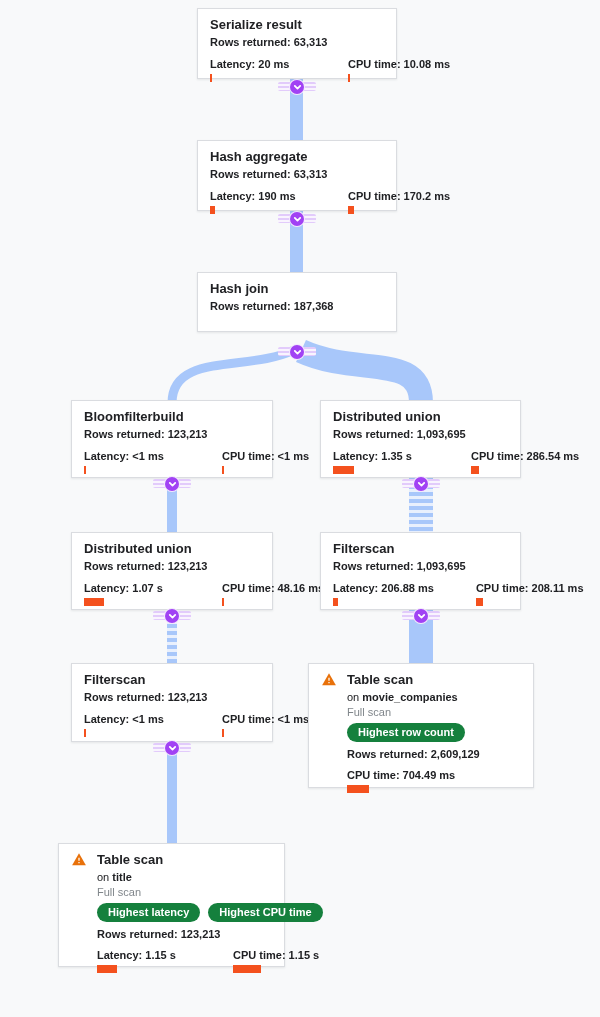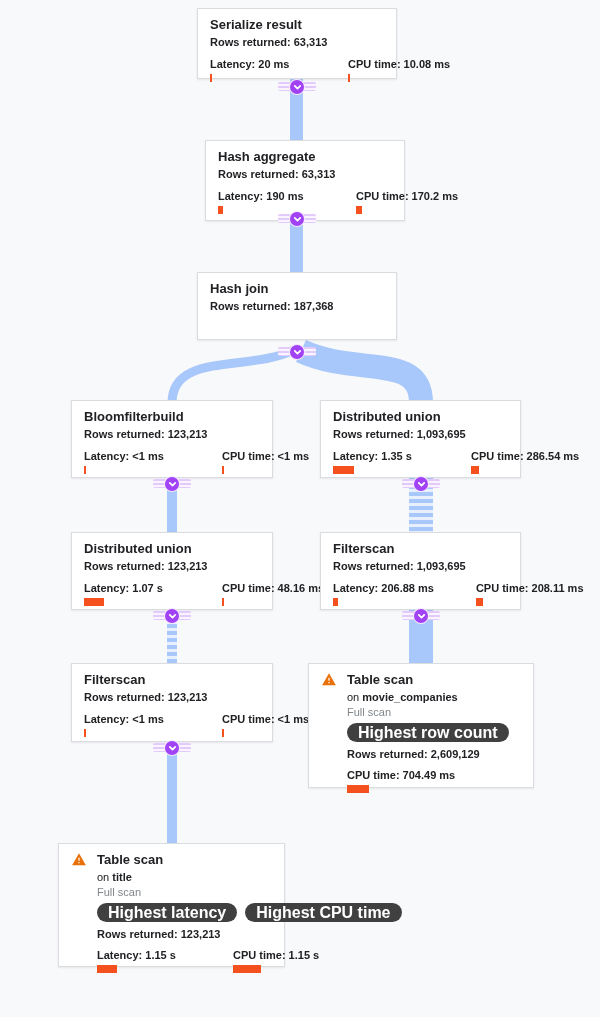--- a/index.html
+++ b/index.html
@@ -24,21 +24,21 @@
   .bar{height:8px;margin-top:4px;background:#f4511e;}
   
   .big-head{display:flex;align-items:flex-start;}
   .warn{flex:0 0 16px;margin-right:10px;margin-top:0;}
   .big-body{margin-left:26px;}
   .on-line{font-size:11px;line-height:14px;color:#202124;margin-top:2px;}
   .on-line .tname{font-weight:bold;}
   .scan-type{font-size:11px;line-height:14px;color:#80868b;margin-top:1px;}
   .badges{display:flex;gap:8px;margin-top:4px;}
   .badge{
-    background:#404040;color:#ffffff;font-size:16px;line-height:13px;font-weight:bold;
+    background:#15803d;color:#ffffff;font-size:11px;line-height:13px;font-weight:bold;
     padding:3px 11px;border-radius:10px;white-space:nowrap;
   }
   .big .rows{margin-top:6px;}
   
   .band{position:absolute;z-index:1;background:#a8c7fa;}
   .band.striped{
     background:repeating-linear-gradient(to bottom,#a8c7fa 0 4px,#e9f0fd 4px 7px);
   }
   svg.branch{position:absolute;left:0;top:0;z-index:1;pointer-events:none;}
   
@@ -126,36 +126,36 @@
       <div class="mlabel">Latency: 20 ms</div>
       <div class="bar" style="width: 2px;"></div>
     </div>
     <div class="metric">
       <div class="mlabel">CPU time: 10.08 ms</div>
       <div class="bar" style="width: 2px;"></div>
     </div>
   </div>
 </div>
 
-<div class="card" style="left:205px;top:140px;width:200px;height:81px">
+<div class="card" style="left:197px;top:140px;width:200px;height:71px">
   <div class="title">Hash aggregate</div>
   <div class="rows">Rows returned: 63,313</div>
   <div class="metrics">
     <div class="metric metric-left">
       <div class="mlabel">Latency: 190 ms</div>
       <div class="bar" style="width: 5px;"></div>
     </div>
     <div class="metric">
       <div class="mlabel">CPU time: 170.2 ms</div>
       <div class="bar" style="width: 6px;"></div>
     </div>
   </div>
 </div>
 
-<div class="card" style="left:197px;top:272px;width:200px;height:68px">
+<div class="card" style="left:197px;top:272px;width:200px;height:60px">
   <div class="title">Hash join</div>
   <div class="rows">Rows returned: 187,368</div>
 </div>
 
 <div class="card" style="left:71px;top:400px;width:202px;height:78px">
   <div class="title">Bloomfilterbuild</div>
   <div class="rows">Rows returned: 123,213</div>
   <div class="metrics">
     <div class="metric metric-left">
       <div class="mlabel">Latency: &lt;1 ms</div>

